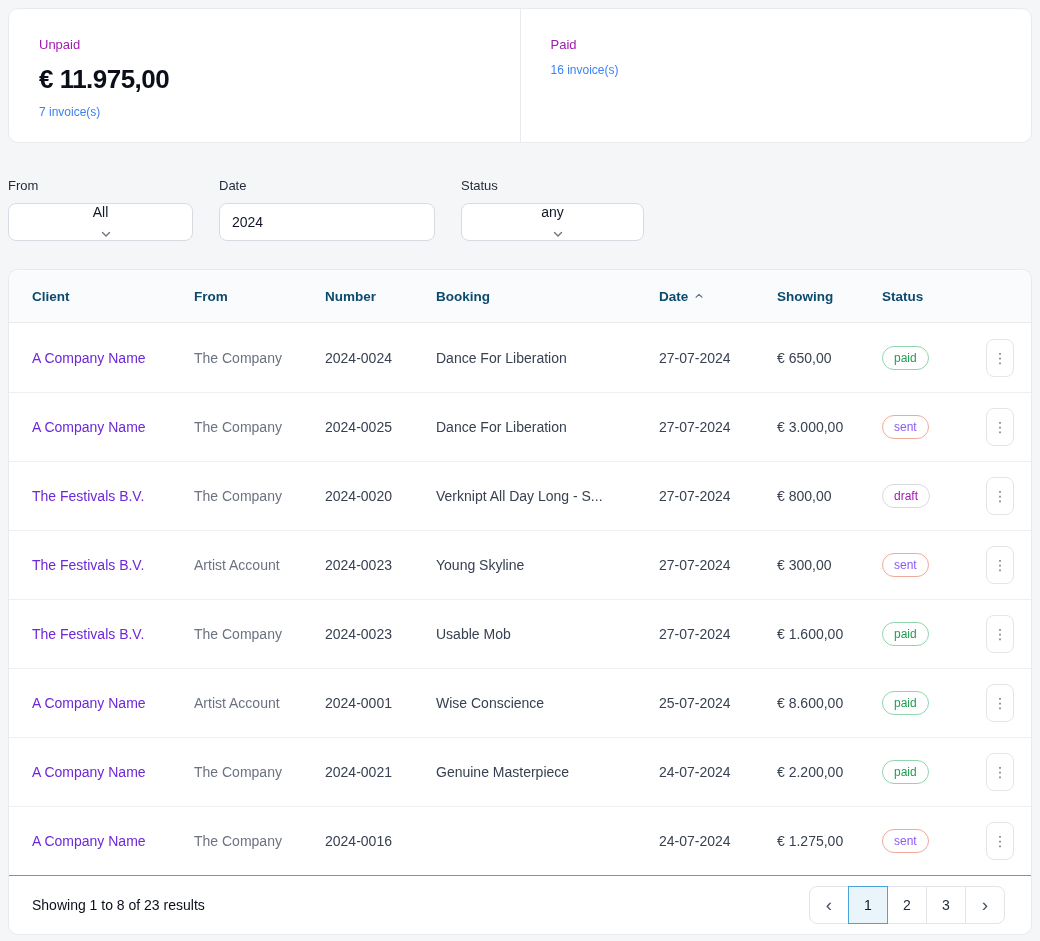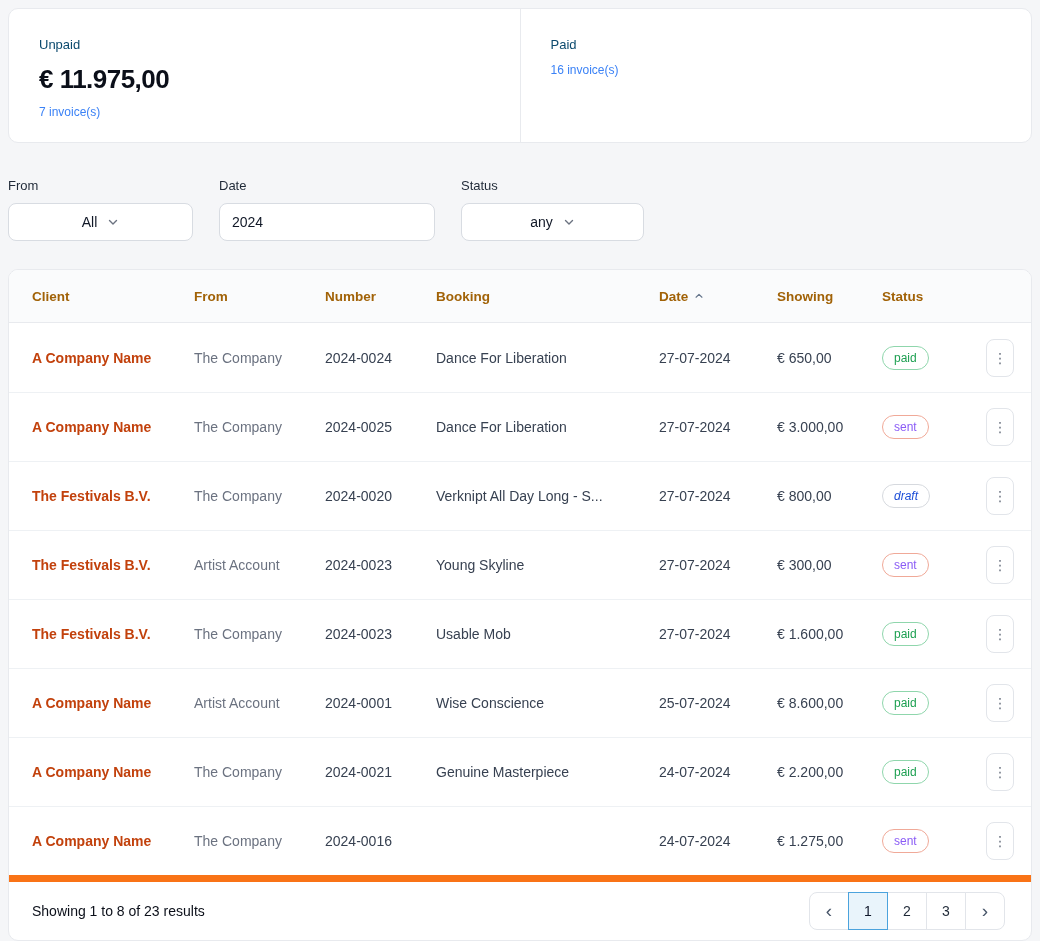--- a/index.html
+++ b/index.html
@@ -18,21 +18,21 @@
     background: #ffffff;
     border: 1px solid #e8eaee;
     border-radius: 10px;
     overflow: hidden;
   }
   .card {
     flex: 1 1 0;
     padding: 28px 30px 23px 30px;
   }
   .card + .card { border-left: 1px solid #e8eaee; }
-  .card-label { font-size: 13px; color: #0c4a6e; line-height: 16px; }
+  .card-label { font-size: 13px; color: #a21caf; line-height: 16px; }
   .card-value {
     margin-top: 10px;
     font-size: 26px;
     font-weight: 700;
     letter-spacing: -0.02em;
     color: #0b0f19;
     line-height: 32px;
   }
   .card-sub { margin-top: 10px; font-size: 12px; color: #3b82f6; line-height: 14px; min-height: 14px; }
 
@@ -44,21 +44,21 @@
     height: 38px;
     background: #fff;
     border: 1px solid #d8dce2;
     border-radius: 8px;
     font-size: 14px;
     color: #111827;
     display: flex;
     align-items: center;
     padding: 0 12px;
   }
-  .select { justify-content: center; cursor: pointer; }
+  .select { justify-content: space-between; cursor: pointer; flex-direction: column; }
   .select .chev { color: #6b7280; display: flex; align-items: center; margin-left: 10px; }
   .w-from { width: 185px; }
   .w-date { width: 183px; }
   .w-status { width: 183px; }
   input.control { outline: none; width: 216px; }
 
   
   .table-card {
     margin-top: 28px;
     background: #fff;
@@ -70,62 +70,62 @@
     display: grid;
     grid-template-columns: 162px 131px 111px 223px 118px 105px 1fr 44px;
     align-items: center;
     padding: 0 17px 0 23px;
   }
   .thead {
     height: 53px;
     background: #fafbfc;
     border-bottom: 1px solid #e8eaee;
   }
-  .th { font-size: 13.5px; font-weight: 700; color: #a16207; display: flex; align-items: center; gap: 6px; }
+  .th { font-size: 13.5px; font-weight: 700; color: #0c4a6e; display: flex; align-items: center; gap: 6px; }
   .tbody-row { height: 69px; }
   .tbody-row + .tbody-row { border-top: 1px solid #eef1f4; }
   .thead + .tbody-row { border-top: none; }
   .td { font-size: 14px; color: #374151; white-space: nowrap; overflow: hidden; text-overflow: ellipsis; padding-right: 10px; }
-  .td-client { font-weight: 700; color: #c2410c; }
+  .td-client { font-weight: 400; color: #6d28d9; }
   .td-from { color: #6b7280; }
   .sort-icon { display: inline-flex; color: #64748b; }
 
   .badge {
     display: inline-block;
     padding: 3px 11px;
     font-size: 12px;
     line-height: 16px;
     border-radius: 999px;
     border: 1px solid #d6d9de;
     color: #6b7280;
     background: #fff;
   }
   .badge-paid { color: #1ea052; border-color: #8fd6ac; }
   .badge-sent { color: #8b5cf6; border-color: #f0a998; }
-  .badge-draft { color: #1d4ed8; border-color: #d6d9de; font-style: italic; }
+  .badge-draft { color: #a21caf; border-color: #d6d9de; }
 
   .kebab-btn {
     width: 28px;
     height: 38px;
     border: 1px solid #e2e5ea;
     border-radius: 8px;
     background: #fff;
     color: #6b7280;
     font-size: 14px;
     line-height: 1;
     cursor: pointer;
     display: flex;
     align-items: center;
     justify-content: center;
     justify-self: end;
   }
 
   
   .tfoot {
-    border-top: 7px solid #f97316;
+    border-top: 1px solid #f97316;
     padding: 10px 26px 10px 23px;
     display: flex;
     align-items: center;
     justify-content: space-between;
   }
   .results-summary { font-size: 14px; color: #0b0f19; }
   .pagination { display: flex; }
   .page-btn {
     width: 40px;
     height: 38px;

